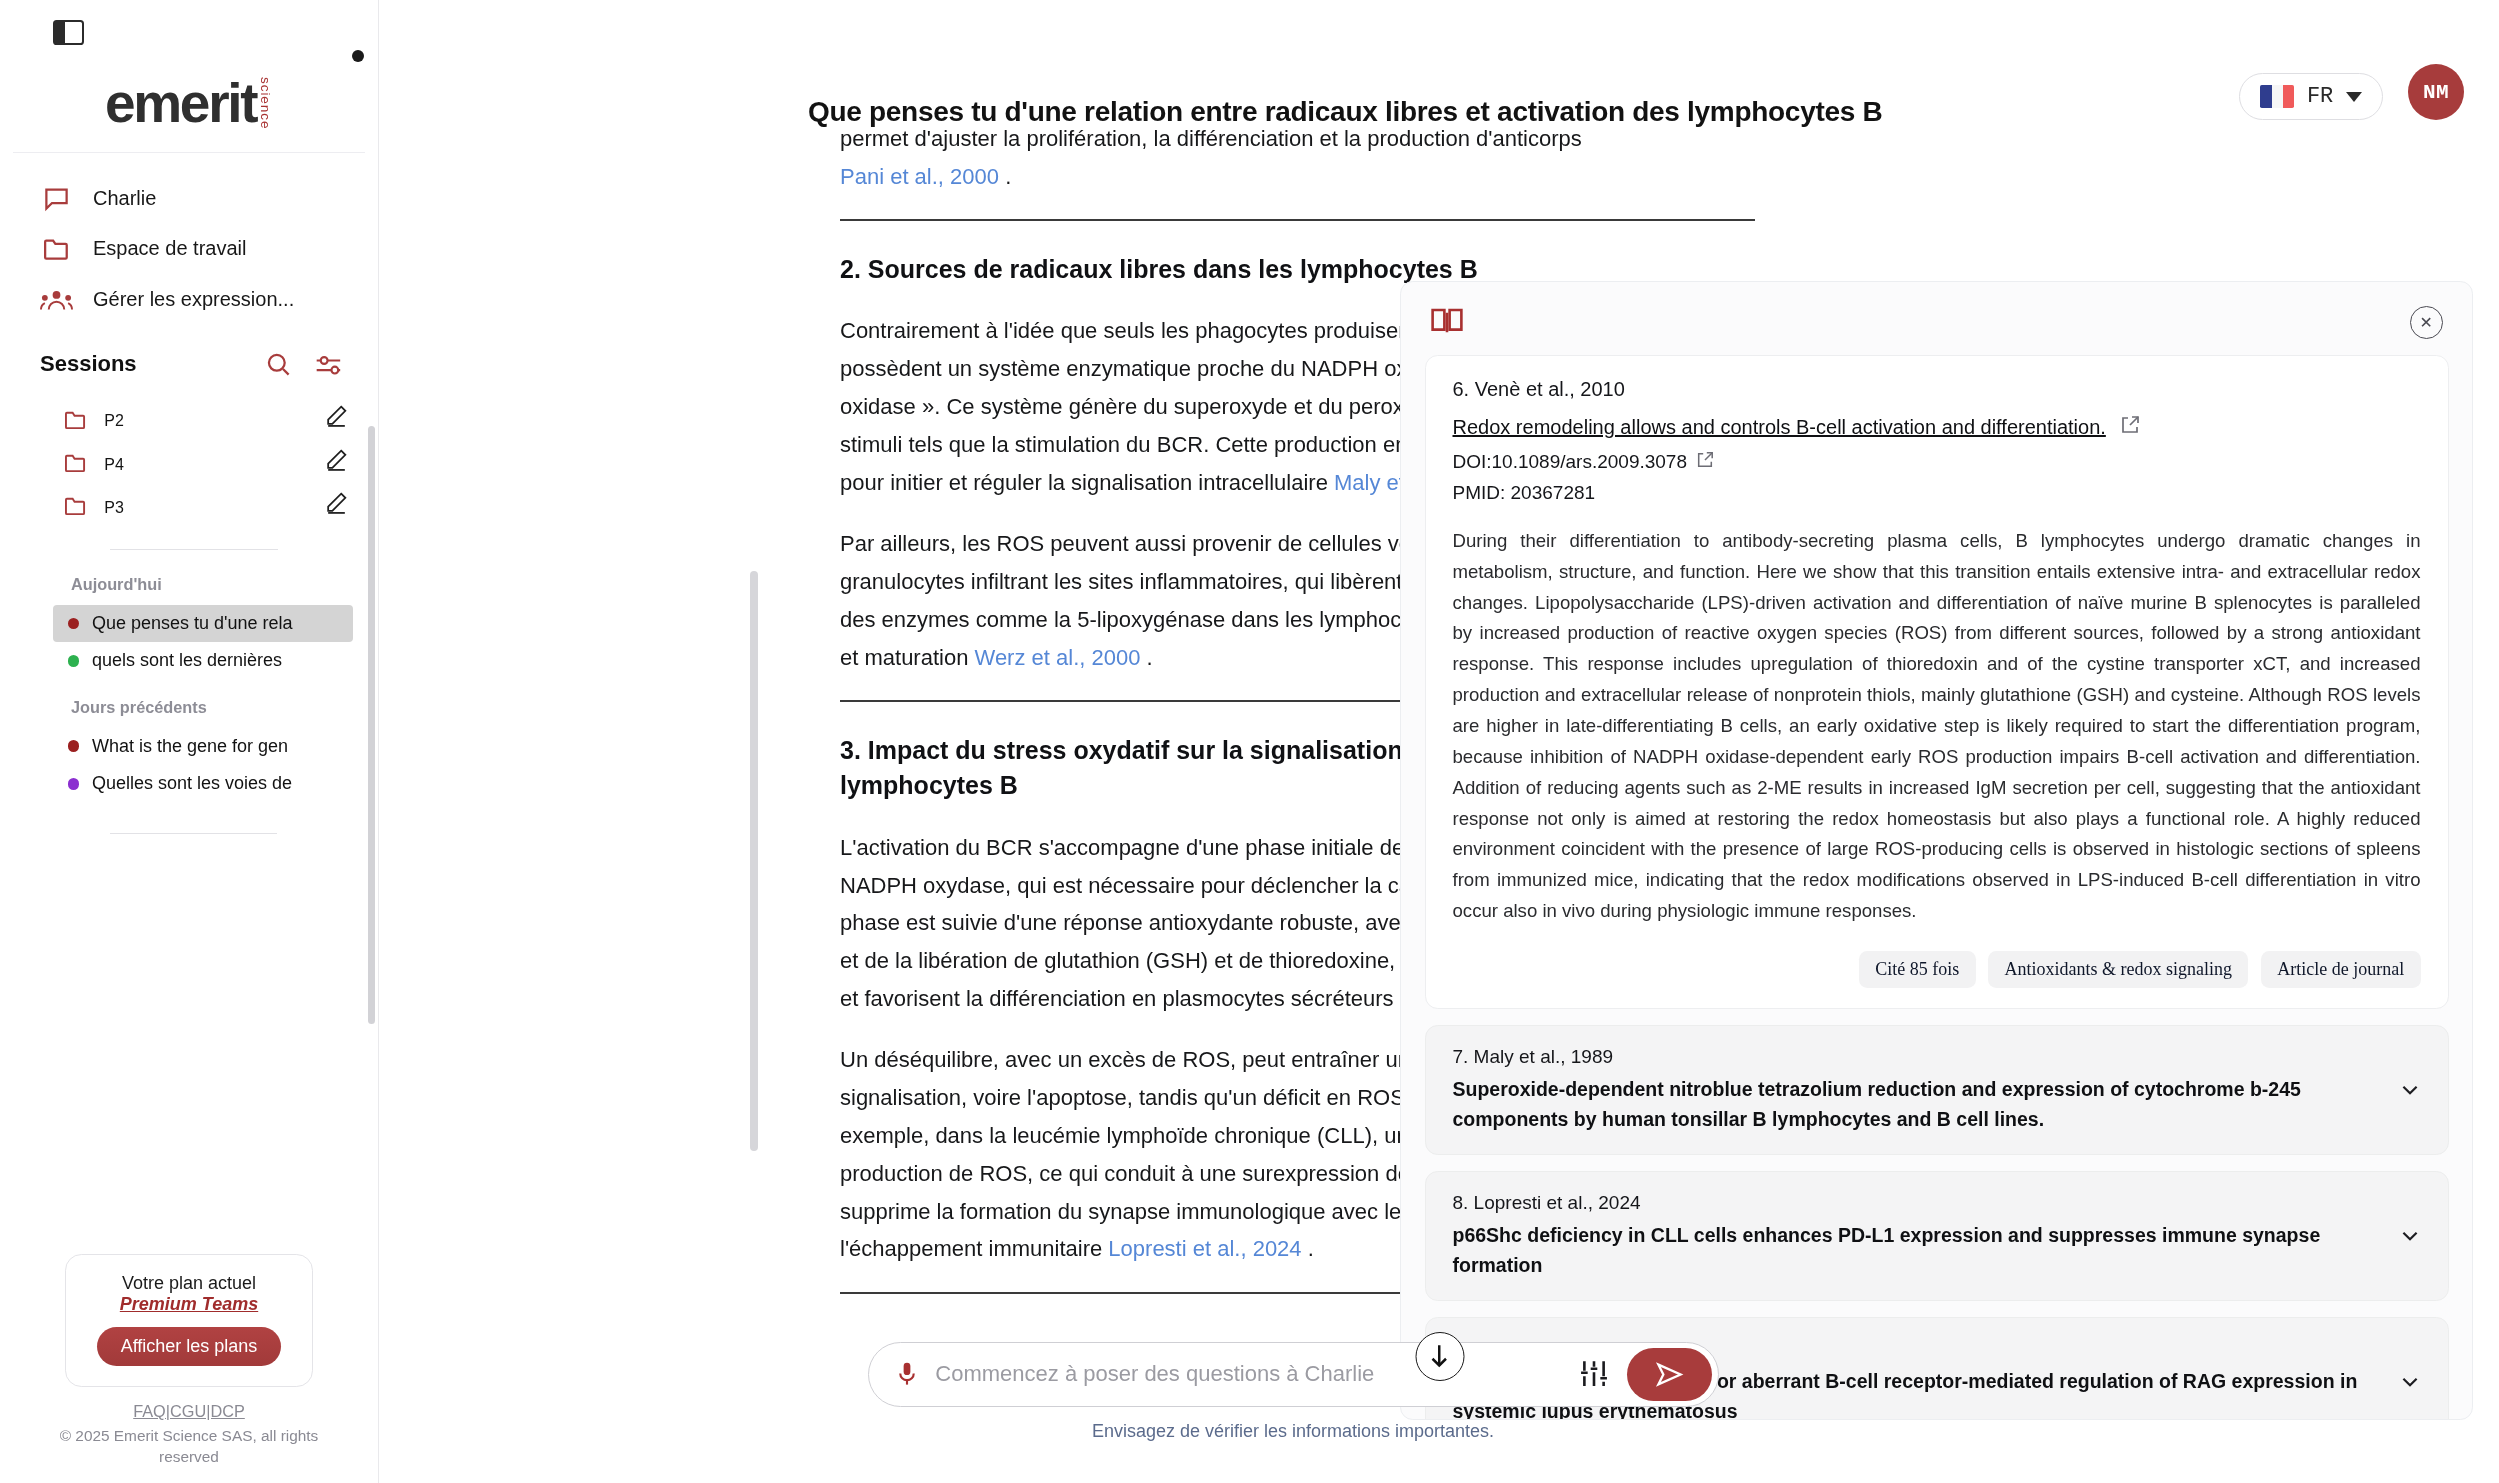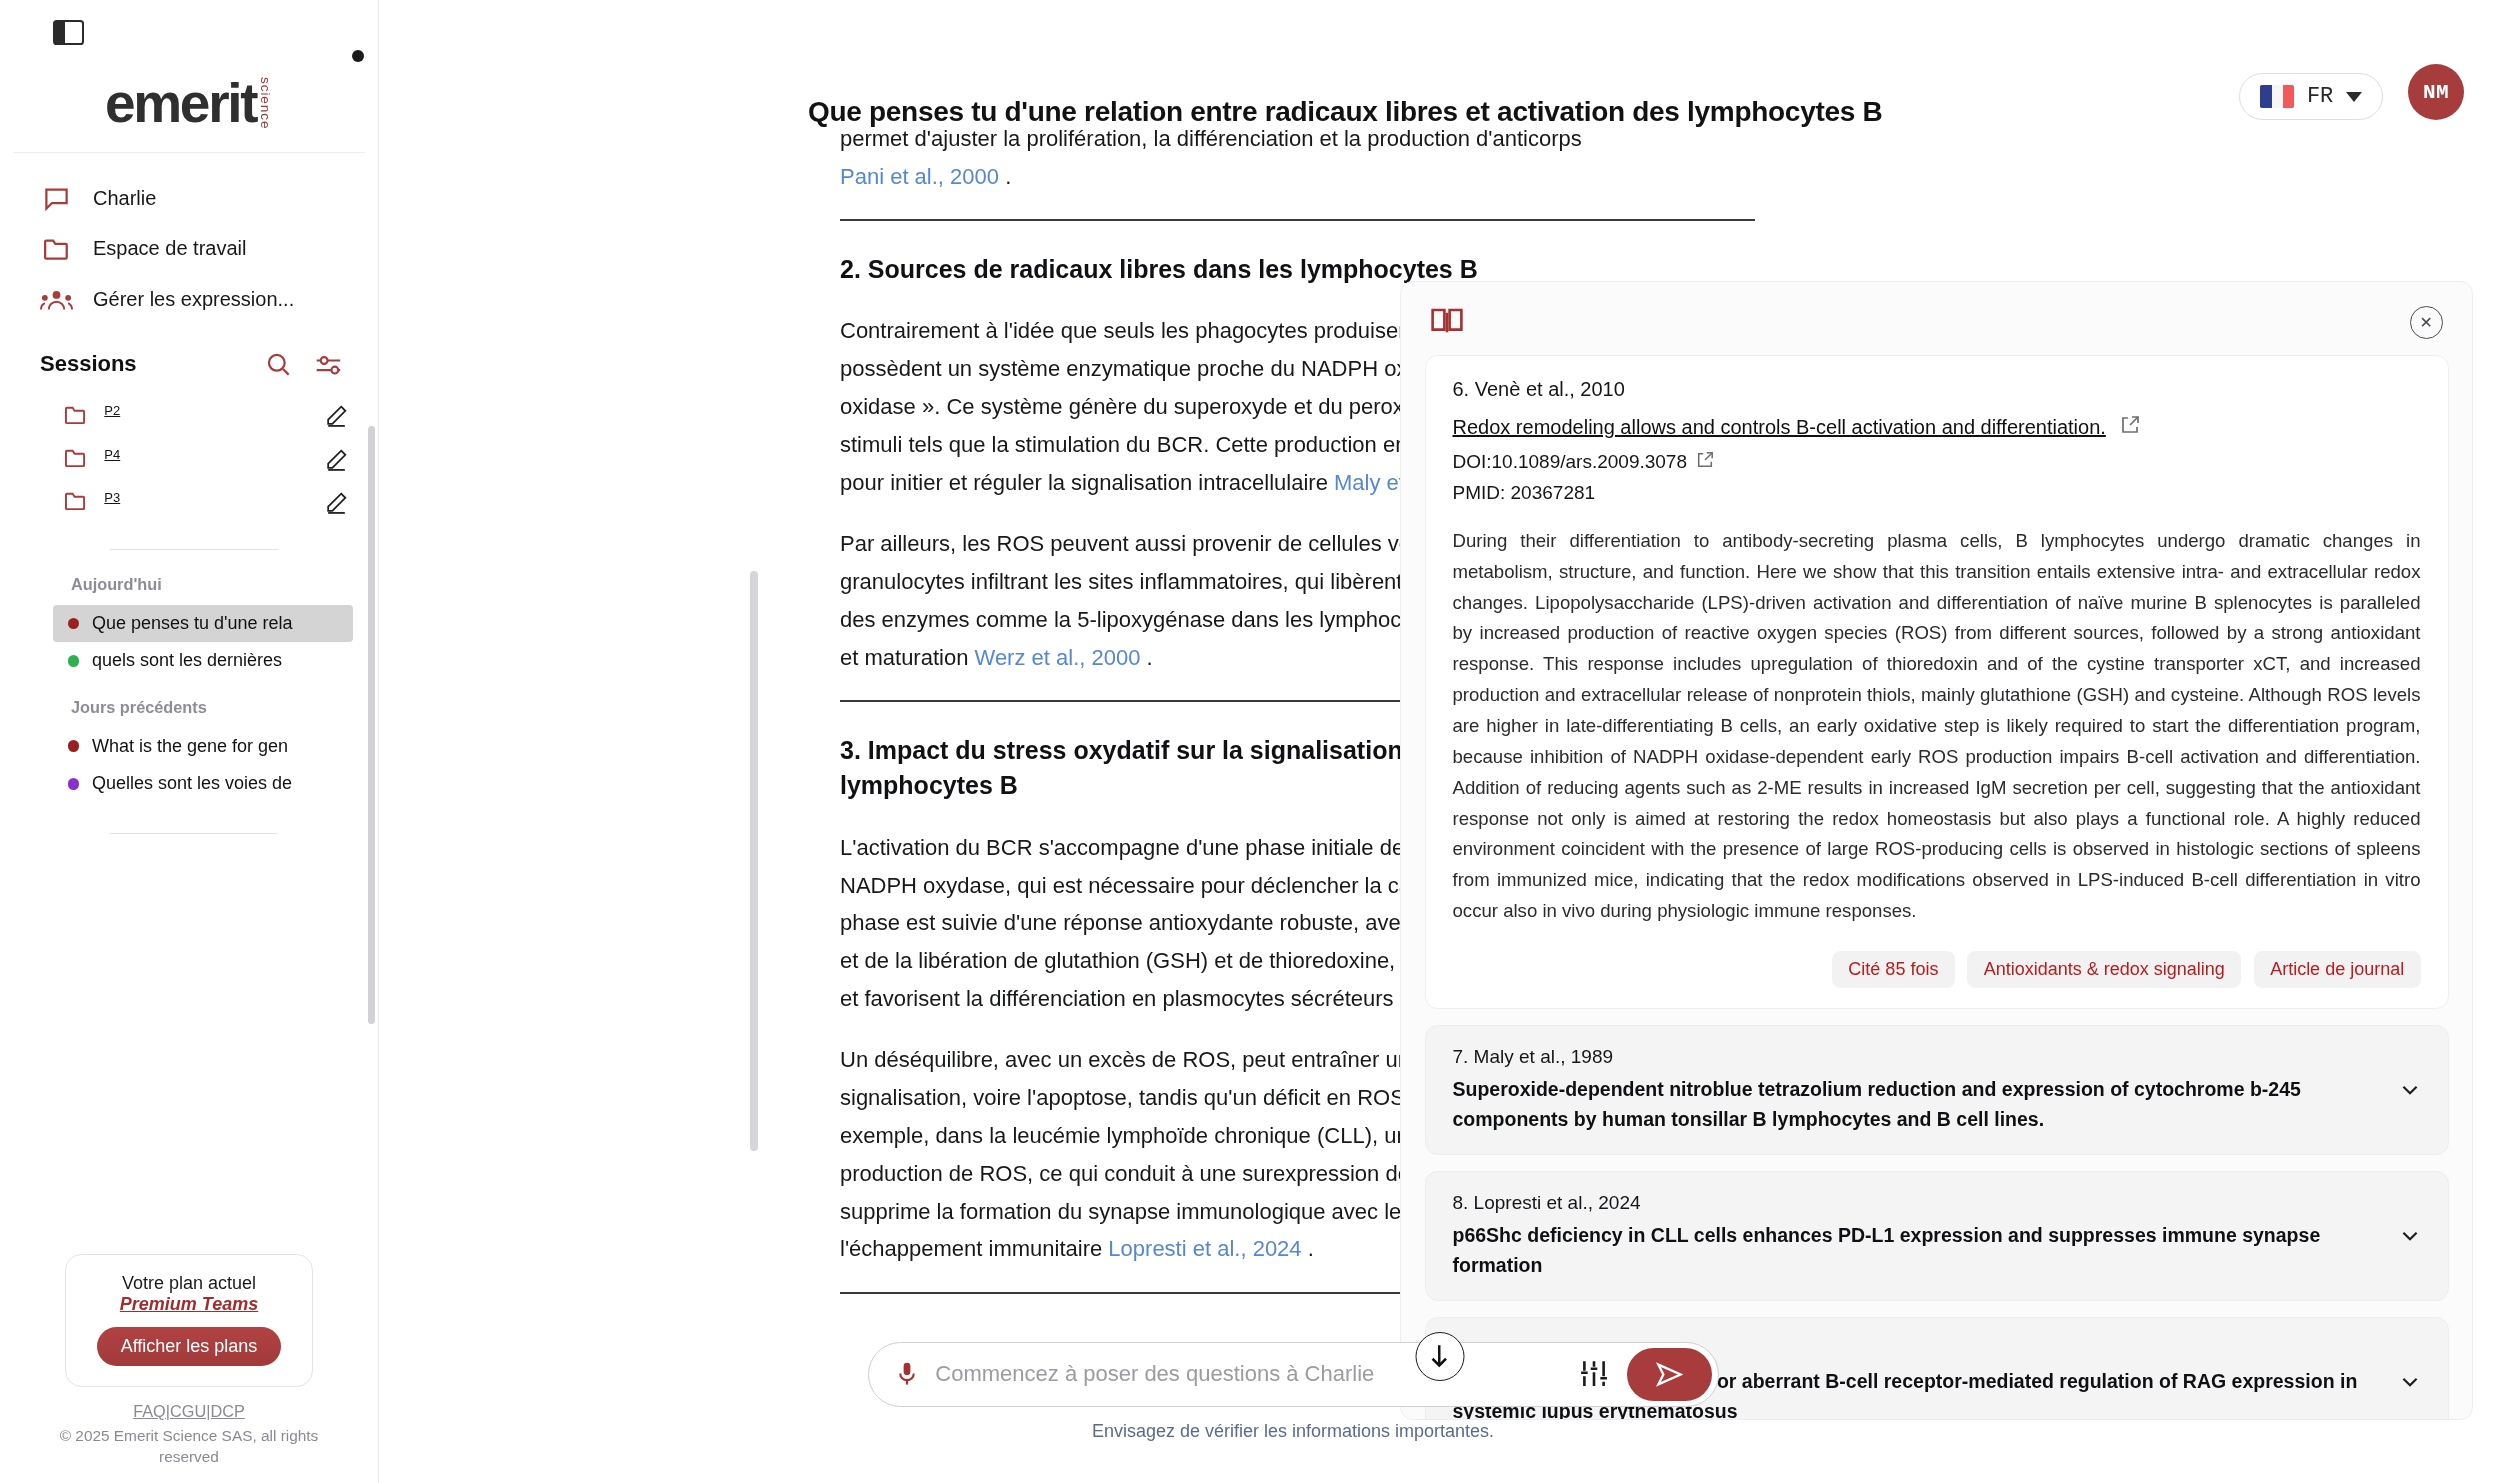--- a/index.html
+++ b/index.html
@@ -44,22 +44,22 @@
   .nav-ico { width: 33px; height: 27px; flex: none; display: flex; align-items: center; justify-content: center; }
 
   .sessions-head {
     display: flex; align-items: center; padding: 16.3px 31px 9px 40px; gap: 14.5px;
   }
   .sessions-title { font-size: 22px; font-weight: 700; color: #111; flex: 1; }
   .ic-btn { width: 36px; height: 36px; display:flex; align-items:center; justify-content:center; cursor: pointer; }
 
   .folder-list { padding: 3.6px 0 0 0; }
   .folder-row {
-    display: flex; align-items: flex-start; gap: 16.3px;
-    padding: 8.2px 27px 8.2px 63px; font-size: 13px; color: #141414; cursor: pointer; text-decoration: underline;
+    display: flex; align-items: flex-end; gap: 16.3px;
+    padding: 8.2px 27px 8.2px 63px; font-size: 16px; color: #141414; cursor: pointer;
   }
   .folder-name { flex: 1; }
   .pencil { width: 27px; height: 27px; cursor: pointer; flex: none; }
 
   .mini-rule { height: 0.9px; background: #e2e2e6; margin: 23.5px 100px 20px 110px; }
 
   .group-label { font-size: 16.3px; color: #8d8d96; padding: 5.4px 0 11px 71px; font-weight: 600; }
   .chat-row {
     display: flex; align-items: center; gap: 12.7px;
     margin: 0 25px 0 53px; padding: 8.2px 7.2px 8.2px 14.5px;
@@ -206,22 +206,22 @@
   .ref-meta {
     font-size: 19px; color: #15161a; margin-top: 9px; display: flex; align-items: flex-start; gap: 9px;
     font-family: "Liberation Sans Narrow","Liberation Sans",sans-serif;
   }
   .ref-abstract {
     font-size: 18.6px; line-height: 1.66; color: #2a2b2e; text-align: justify; margin-top: 22px;
     font-family: "Liberation Sans Narrow","Liberation Sans",sans-serif;
   }
   .tags { display: flex; gap: 12.7px; justify-content: flex-end; margin-top: 23.5px; }
   .tag {
-    background: #f2f2f3; border-radius: 8.2px; padding: 8.2px 16.3px; font-size: 18px; color: #b91c1c; cursor: pointer;
-    font-family: Liberation Sans, sans-serif;
+    background: #f2f2f3; border-radius: 8.2px; padding: 8.2px 16.3px; font-size: 18px; color: #0f172a; cursor: pointer;
+    font-family: Liberation Serif, serif;
   }
   .ref-c-num { font-size: 19px; color: #15161a; margin-bottom: 7.2px; font-family:"Liberation Sans Narrow","Liberation Sans",sans-serif; }
   .ref-c-title { font-size: 19.5px; font-weight: 700; color: #0f1013; line-height: 1.5; font-family:"Liberation Sans Narrow","Liberation Sans",sans-serif; }
   .chev {
     position: absolute; right: 27px; top: 50%; transform: translateY(-50%);
     width: 22px; height: 22px; cursor: pointer;
   }
   .scroll-up-arrow { position: absolute; right: -20px; top: 371px; width: 23.5px; height: 23.5px; cursor: pointer; }
 </style>
 </head>

